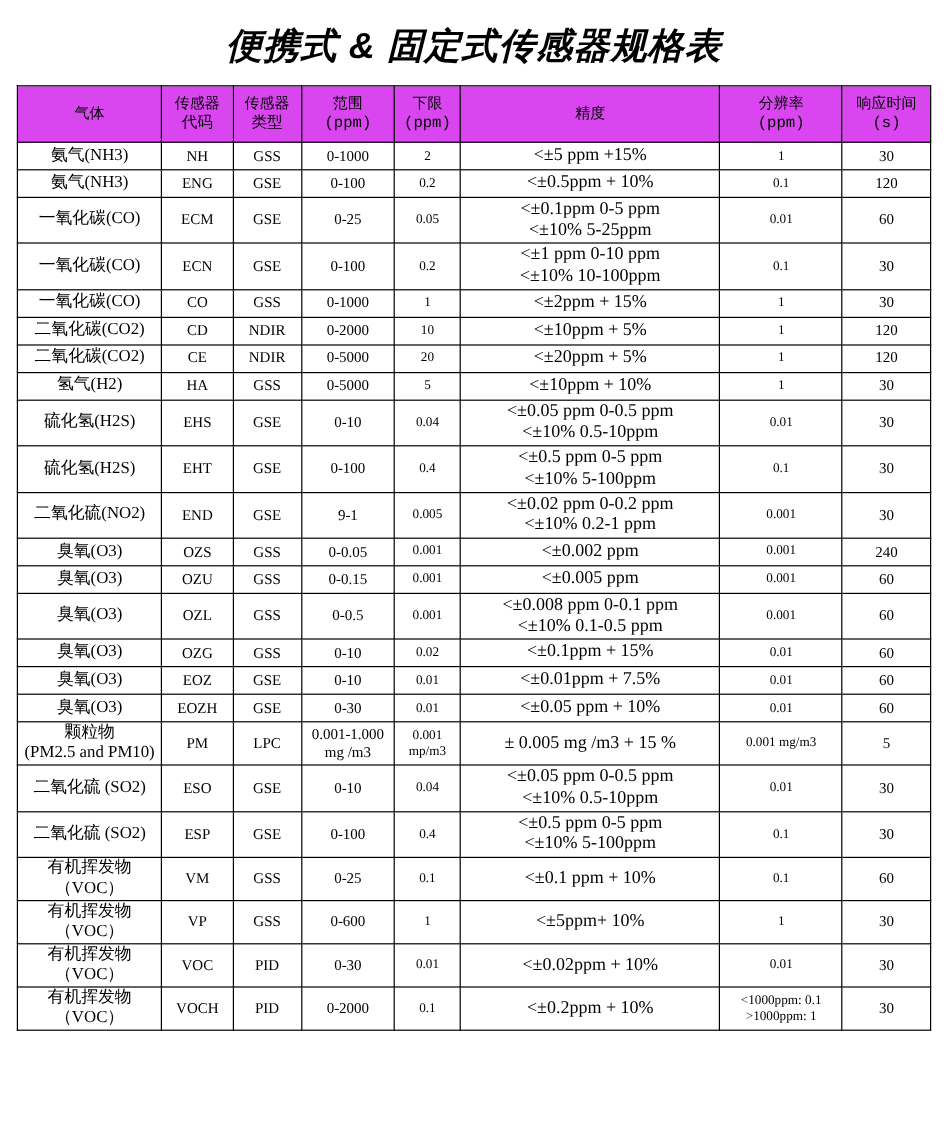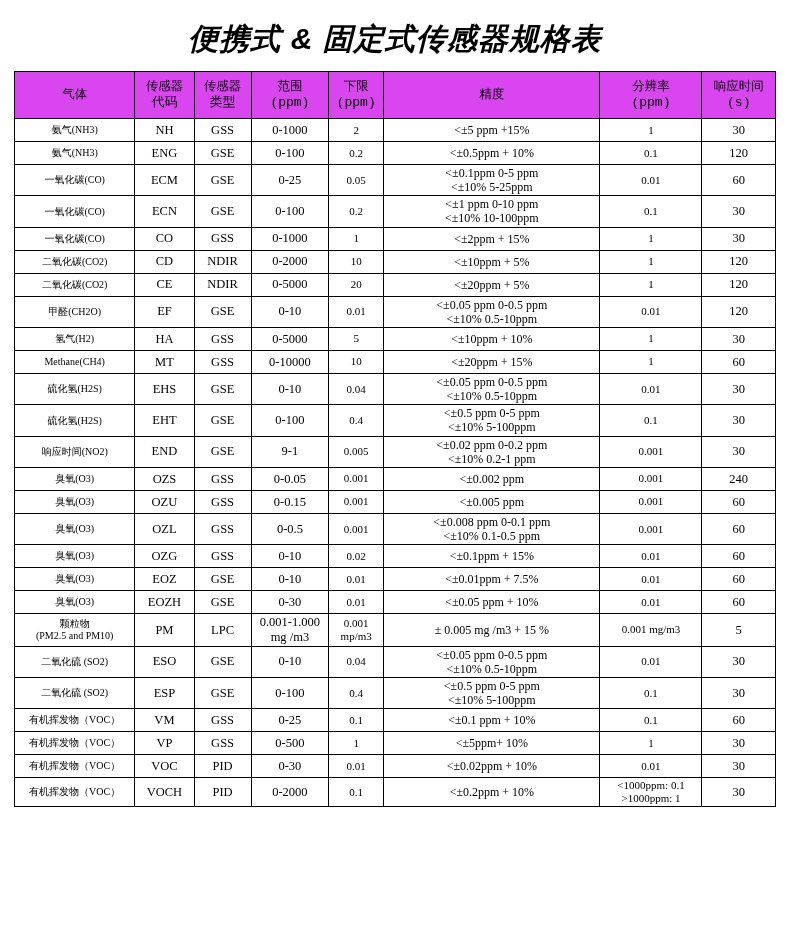--- a/index.html
+++ b/index.html
@@ -55,25 +55,25 @@
   }
   thead th .sub {
     display: block;
     font-size: 13px;
   }
   tbody td {
     height: 20px;
     font-size: 12.5px;
   }
   td.gas {
-    font-size: 10px;
+    font-size: 14px;
   }
   td.acc {
     text-align: center;
-    font-size: 12px;
+    font-size: 15px;
   }
   td.acc .l {
     display: block;
     white-space: nowrap;
   }
   td.small {
     font-size: 11px;
   }
   
   col.c0 { width: 118px; }
@@ -217,84 +217,59 @@
           <td>NDIR</td>
           <td>0-5000</td>
           <td class="small">20</td>
           <td class="acc">
             <span class="l">&lt;±20ppm + 5%</span>
           </td>
           <td class="small">1</td>
           <td>120</td>
         </tr>
         <tr>
-          <td class="gas">甲醛(CH2O)</td>
-          <td>EF</td>
+          <td class="gas">氢气(H2)</td>
+          <td>HA</td>
+          <td>GSS</td>
+          <td>0-5000</td>
+          <td class="small">5</td>
+          <td class="acc">
+            <span class="l">&lt;±10ppm + 10%</span>
+          </td>
+          <td class="small">1</td>
+          <td>30</td>
+        </tr>
+        <tr>
+          <td class="gas">硫化氢(H2S)</td>
+          <td>EHS</td>
           <td>GSE</td>
           <td>0-10</td>
-          <td class="small">0.01</td>
+          <td class="small">0.04</td>
           <td class="acc">
             <span class="l">&lt;±0.05 ppm 0-0.5 ppm</span>
             <span class="l">&lt;±10% 0.5-10ppm</span>
           </td>
           <td class="small">0.01</td>
-          <td>120</td>
-        </tr>
-        <tr>
-          <td class="gas">氢气(H2)</td>
-          <td>HA</td>
-          <td>GSS</td>
-          <td>0-5000</td>
-          <td class="small">5</td>
-          <td class="acc">
-            <span class="l">&lt;±10ppm + 10%</span>
-          </td>
-          <td class="small">1</td>
-          <td>30</td>
-        </tr>
-        <tr>
-          <td class="gas">Methane(CH4)</td>
-          <td>MT</td>
-          <td>GSS</td>
-          <td>0-10000</td>
-          <td class="small">10</td>
-          <td class="acc">
-            <span class="l">&lt;±20ppm + 15%</span>
-          </td>
-          <td class="small">1</td>
-          <td>60</td>
-        </tr>
-        <tr>
-          <td class="gas">硫化氢(H2S)</td>
-          <td>EHS</td>
-          <td>GSE</td>
-          <td>0-10</td>
-          <td class="small">0.04</td>
-          <td class="acc">
-            <span class="l">&lt;±0.05 ppm 0-0.5 ppm</span>
-            <span class="l">&lt;±10% 0.5-10ppm</span>
-          </td>
-          <td class="small">0.01</td>
           <td>30</td>
         </tr>
         <tr>
           <td class="gas">硫化氢(H2S)</td>
           <td>EHT</td>
           <td>GSE</td>
           <td>0-100</td>
           <td class="small">0.4</td>
           <td class="acc">
             <span class="l">&lt;±0.5 ppm 0-5 ppm</span>
             <span class="l">&lt;±10% 5-100ppm</span>
           </td>
           <td class="small">0.1</td>
           <td>30</td>
         </tr>
         <tr>
-          <td class="gas">响应时间(NO2)</td>
+          <td class="gas">二氧化硫(NO2)</td>
           <td>END</td>
           <td>GSE</td>
           <td>9-1</td>
           <td class="small">0.005</td>
           <td class="acc">
             <span class="l">&lt;±0.02 ppm 0-0.2 ppm</span>
             <span class="l">&lt;±10% 0.2-1 ppm</span>
           </td>
           <td class="small">0.001</td>
           <td>30</td>
@@ -419,21 +394,21 @@
           <td class="acc">
             <span class="l">&lt;±0.1 ppm + 10%</span>
           </td>
           <td class="small">0.1</td>
           <td>60</td>
         </tr>
         <tr>
           <td class="gas">有机挥发物（VOC）</td>
           <td>VP</td>
           <td>GSS</td>
-          <td>0-500</td>
+          <td>0-600</td>
           <td class="small">1</td>
           <td class="acc">
             <span class="l">&lt;±5ppm+ 10%</span>
           </td>
           <td class="small">1</td>
           <td>30</td>
         </tr>
         <tr>
           <td class="gas">有机挥发物（VOC）</td>
           <td>VOC</td>

